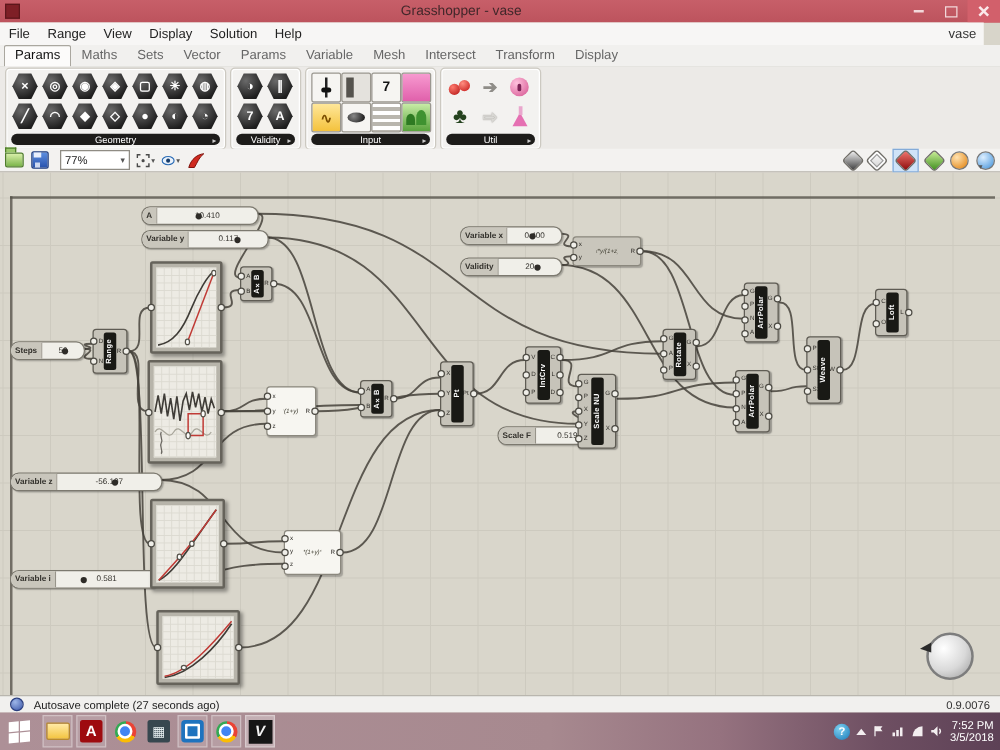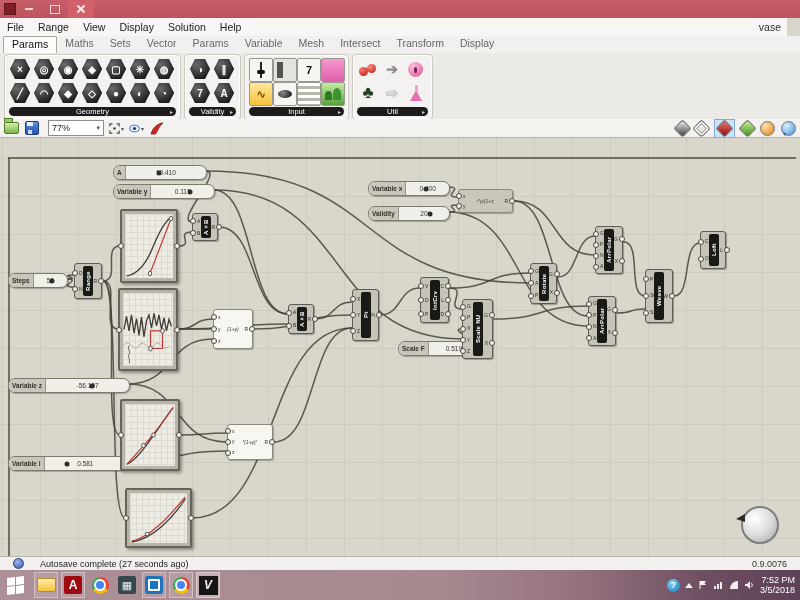--- a/index.html
+++ b/index.html
@@ -23,21 +23,21 @@
 
   
   .menubar{position:absolute;top:18px;left:0;right:13px;height:18px;background:#f7f6f5;border-bottom:1px solid #e3e2e0;
            display:flex;align-items:center;}
   .menu-items{display:flex;}
   .menu-item{font-size:10.5px;color:#222;padding:0 7px;line-height:18px;}
   .doc-label{margin-left:auto;font-size:10.5px;color:#333;padding-right:6px;}
 
   
   .tabbar{position:absolute;top:36px;left:0;right:0;height:17px;background:#f1f0ee;border-bottom:1px solid #c9c6bf;
-          display:flex;align-items:flex-start;padding-left:3px;}
+          display:flex;align-items:center;padding-left:3px;}
   .tab{font-size:10.5px;color:#666;padding:1px 8px 2px;line-height:13px;}
   .tab.active{background:#fcfbfa;border:1px solid #aaa79f;border-bottom:1px solid #fcfbfa;
               color:#111;border-radius:2px 2px 0 0;margin-bottom:-1px;}
 
   
   .toolbar{position:absolute;top:53px;left:0;right:0;height:65px;background:#eceae7;border-bottom:1px solid #c2bfb7;
            display:flex;align-items:flex-start;padding:2px 0 0 5px;gap:5px;}
   .tool-group{position:relative;background:#f3f2f0;border:1px solid #fff;outline:1px solid #ccc9c1;
               border-radius:3px;padding:2px 3px 13px 3px;}
   .tool-grid{display:grid;grid-auto-rows:23px;gap:1px;}
@@ -155,21 +155,21 @@
   .gm-dot.in{left:-4px;top:50%;margin-top:-3px;}
   .gm-dot.out{right:-4px;top:50%;margin-top:-3px;}
 
   .compass{position:absolute;left:741px;top:368px;width:34px;height:34px;border-radius:50%;
            background:radial-gradient(circle at 35% 32%,#ffffff,#d9d9d9 55%,#9b9b9b);border:2px solid #7d7d7d;}
   .compass::before{content:"";position:absolute;left:-7px;top:6px;border-top:5px solid transparent;
                    border-bottom:3px solid transparent;border-right:9px solid #2b2b2b;}
 
   
   .statusbar{position:absolute;top:556px;left:0;right:0;height:13px;background:#f1f0ee;border-top:1px solid #b9b6ae;
-             display:flex;align-items:center;font-size:9px;color:#222;padding:0 13px;gap:16px;}
+             display:flex;align-items:center;font-size:9px;color:#222;padding:0 8px;gap:8px;}
   .st-icon{width:9px;height:9px;border-radius:50%;background:radial-gradient(circle at 35% 30%,#9db6e8,#3b56a8);
            border:1px solid #2a3f80;}
   .version{margin-left:auto;color:#333;}
 
   
   .taskbar{position:absolute;top:570px;left:0;right:0;height:30px;
            background:linear-gradient(to right,#ad9097 0%,#a7898f 55%,#95727f 72%,#6e4f62 88%,#5d4156 100%);
            display:flex;align-items:center;}
   .start{width:30px;height:30px;display:flex;align-items:center;justify-content:center;}
   .start-logo{display:grid;grid-template-columns:8px 8px;grid-template-rows:8px 8px;gap:1px;transform:skewY(-6deg);}
@@ -200,20 +200,21 @@
   .tray svg{display:block;}
   .clock{text-align:right;font-size:9px;line-height:10px;color:#fff;}
 </style>
 </head>
 <body>
 
 <div class="window">
 
   <div class="titlebar">
     <div class="win-icon"></div>
+    <div class="title">Grasshopper - vase</div>
     <div class="winbtns">
       <div class="wb min">
           <i></i>
         </div>
       <div class="wb max">
           <i></i>
         </div>
       <div class="wb close">
           <i class="x1"></i>
           <i class="x2"></i>

